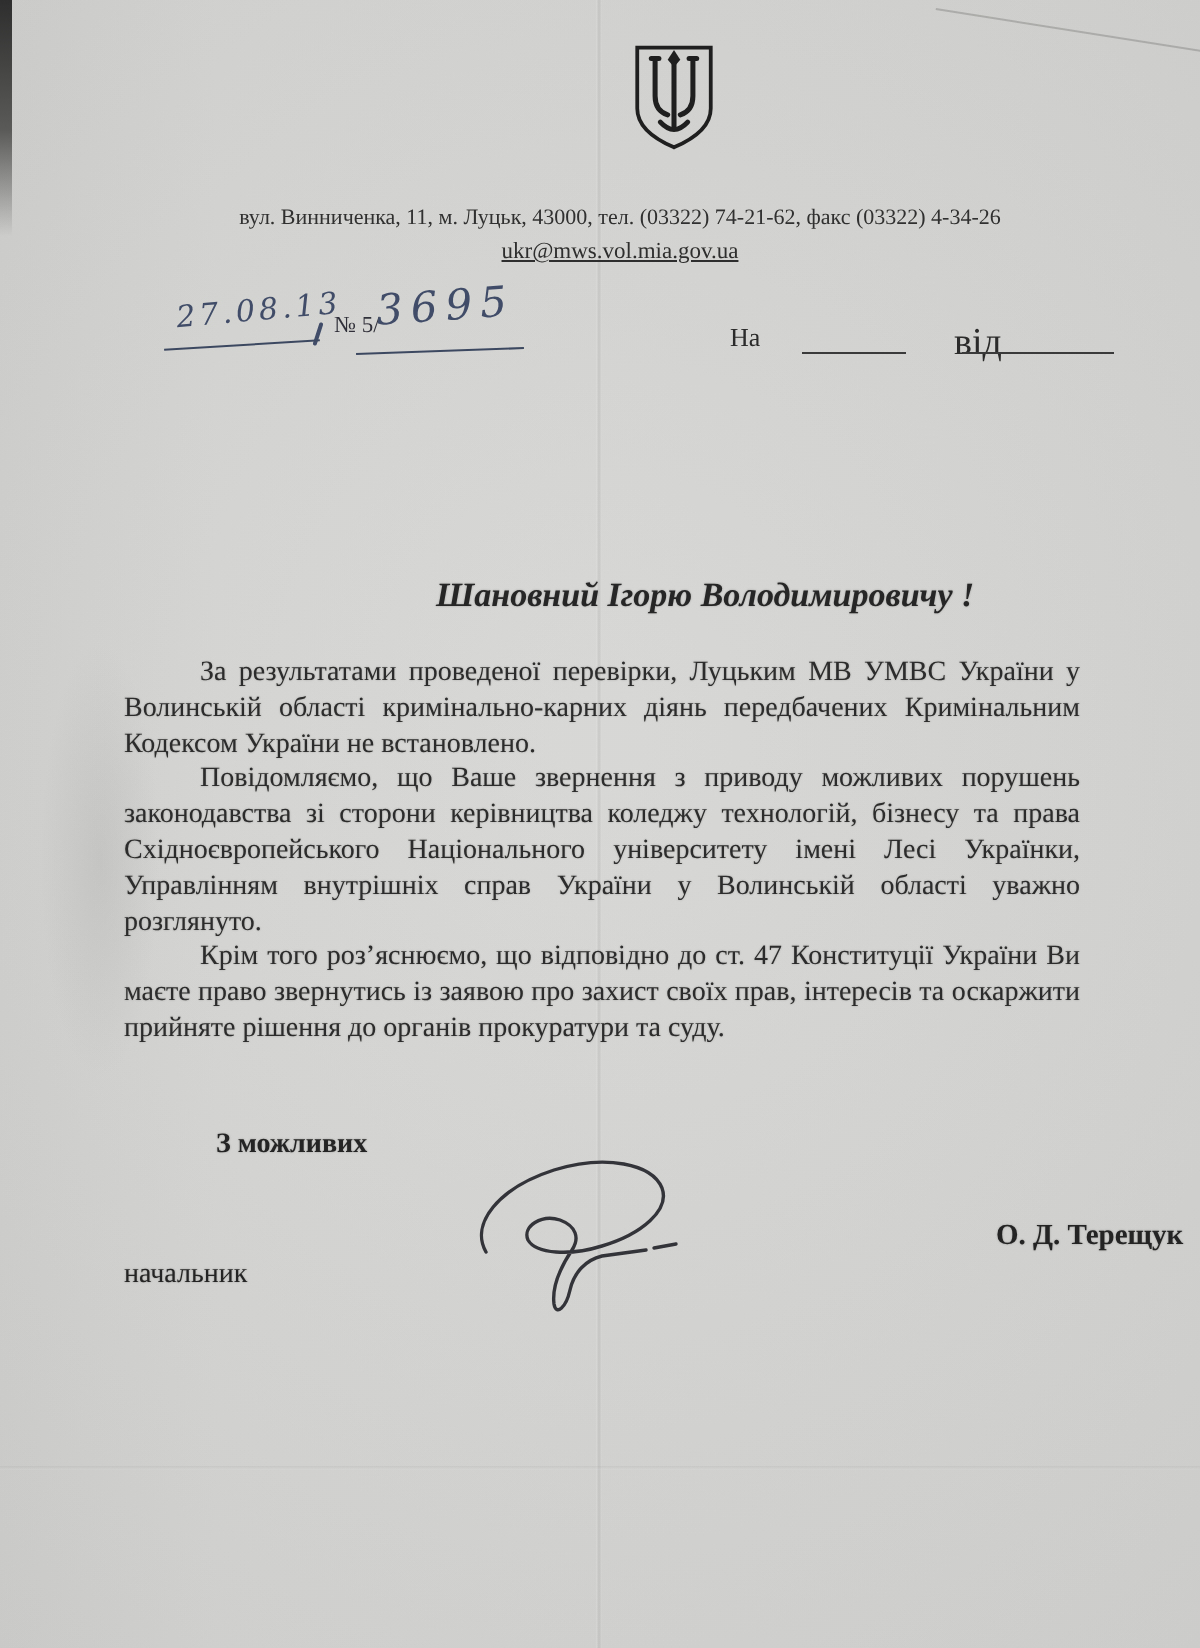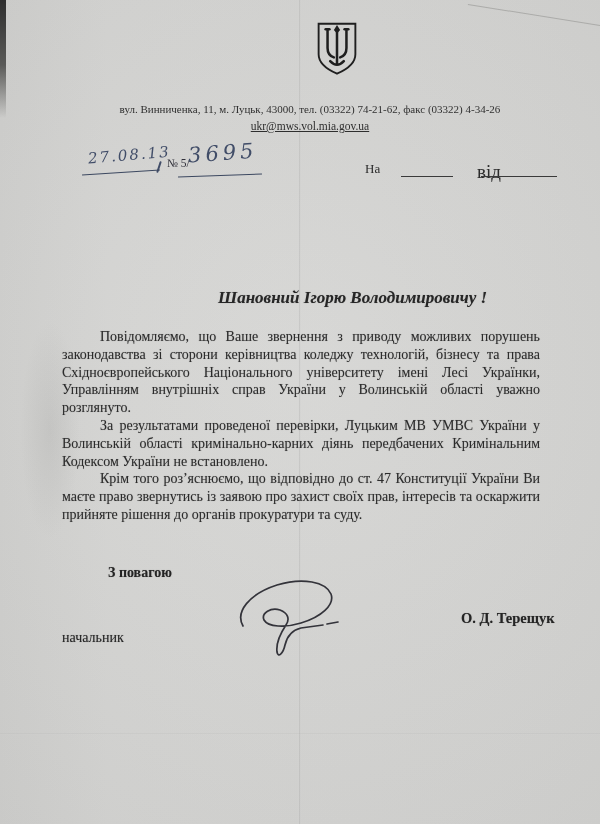--- a/index.html
+++ b/index.html
@@ -107,21 +107,21 @@
     position: absolute; left: 62px; top: 328px; width: 478px;
     font-size: 14px; line-height: 17.8px; color: #2c2c2c;
     text-align: justify;
     text-shadow: 0 0 1px rgba(45,45,45,0.3);
   }
   .body-text p { margin: 0; text-indent: 38px; }
 
   
   .closing   { position: absolute; left: 108px; top: 565px; font-weight: bold; font-size: 14px; color: #242424; text-shadow: 0 0 1px rgba(40,40,40,0.35); }
   .position  { position: absolute; left: 62px;  top: 630px; font-weight: normal; font-size: 14px; color: #242424; text-shadow: 0 0 1px rgba(40,40,40,0.35); }
-  .sig-name  { position: absolute; left: 461px; top: 610px; font-weight: bold; font-size: 14.5px; color: #242424; text-shadow: 0 0 1px rgba(40,40,40,0.35); }
+  .sig-name  { position: absolute; left: 498px; top: 610px; font-weight: bold; font-size: 14.5px; color: #242424; text-shadow: 0 0 1px rgba(40,40,40,0.35); }
   .signature-svg { position: absolute; left: 233px; top: 572px; }
 </style>
 </head>
 <body>
 
 <div class="page">
 
   <div class="crease-vertical"></div>
   <div class="crease-horizontal"></div>
   <div class="edge-shadow-left"></div>
@@ -155,26 +155,26 @@
   <div class="ref-line-2"></div>
   <div class="na-label">На</div>
   <div class="na-line"></div>
   <div class="vid-label">від</div>
   <div class="vid-line"></div>
 
 
   <div class="salutation">Шановний Ігорю Володимировичу !</div>
 
   <div class="body-text">
+    <p>За результатами проведеної перевірки, Луцьким МВ УМВС України у Волинській області кримінально-карних діянь передбачених Кримінальним Кодексом України не встановлено.</p>
     <p>Повідомляємо, що Ваше звернення з приводу можливих порушень законодавства зі сторони керівництва коледжу технологій, бізнесу та права Східноєвропейського Національного університету імені Лесі Українки, Управлінням внутрішніх справ України у Волинській області уважно розглянуто.</p>
-    <p>За результатами проведеної перевірки, Луцьким МВ УМВС України у Волинській області кримінально-карних діянь передбачених Кримінальним Кодексом України не встановлено.</p>
     <p>Крім того роз’яснюємо, що відповідно до ст. 47 Конституції України Ви маєте право звернутись із заявою про захист своїх прав, інтересів та оскаржити прийняте рішення до органів прокуратури та суду.</p>
   </div>
 
-  <div class="closing">З повагою</div>
+  <div class="closing">З можливих</div>
   <div class="position">начальник</div>
   <div class="signature-svg">
     <svg width="118" height="92" viewBox="0 0 118 92">
       <path d="M10 54 C2 40, 16 22, 44 13 C70 5, 93 10, 98 22 C102 33, 88 45, 68 51
                C52 56, 35 55, 31 48 C28 41, 38 35, 47 38 C55 41, 57 47, 53 53
                C47 62, 43 72, 44 80 C45 86, 50 82, 52 73 C54 64, 60 58, 68 56 L90 53" fill="none" stroke="#33333a" stroke-width="1.7" stroke-linecap="round"></path>
       <path d="M94 52 L105 50" fill="none" stroke="#33333a" stroke-width="1.7" stroke-linecap="round"></path>
     </svg>
   </div>
   <div class="sig-name">О. Д.  Терещук</div>

